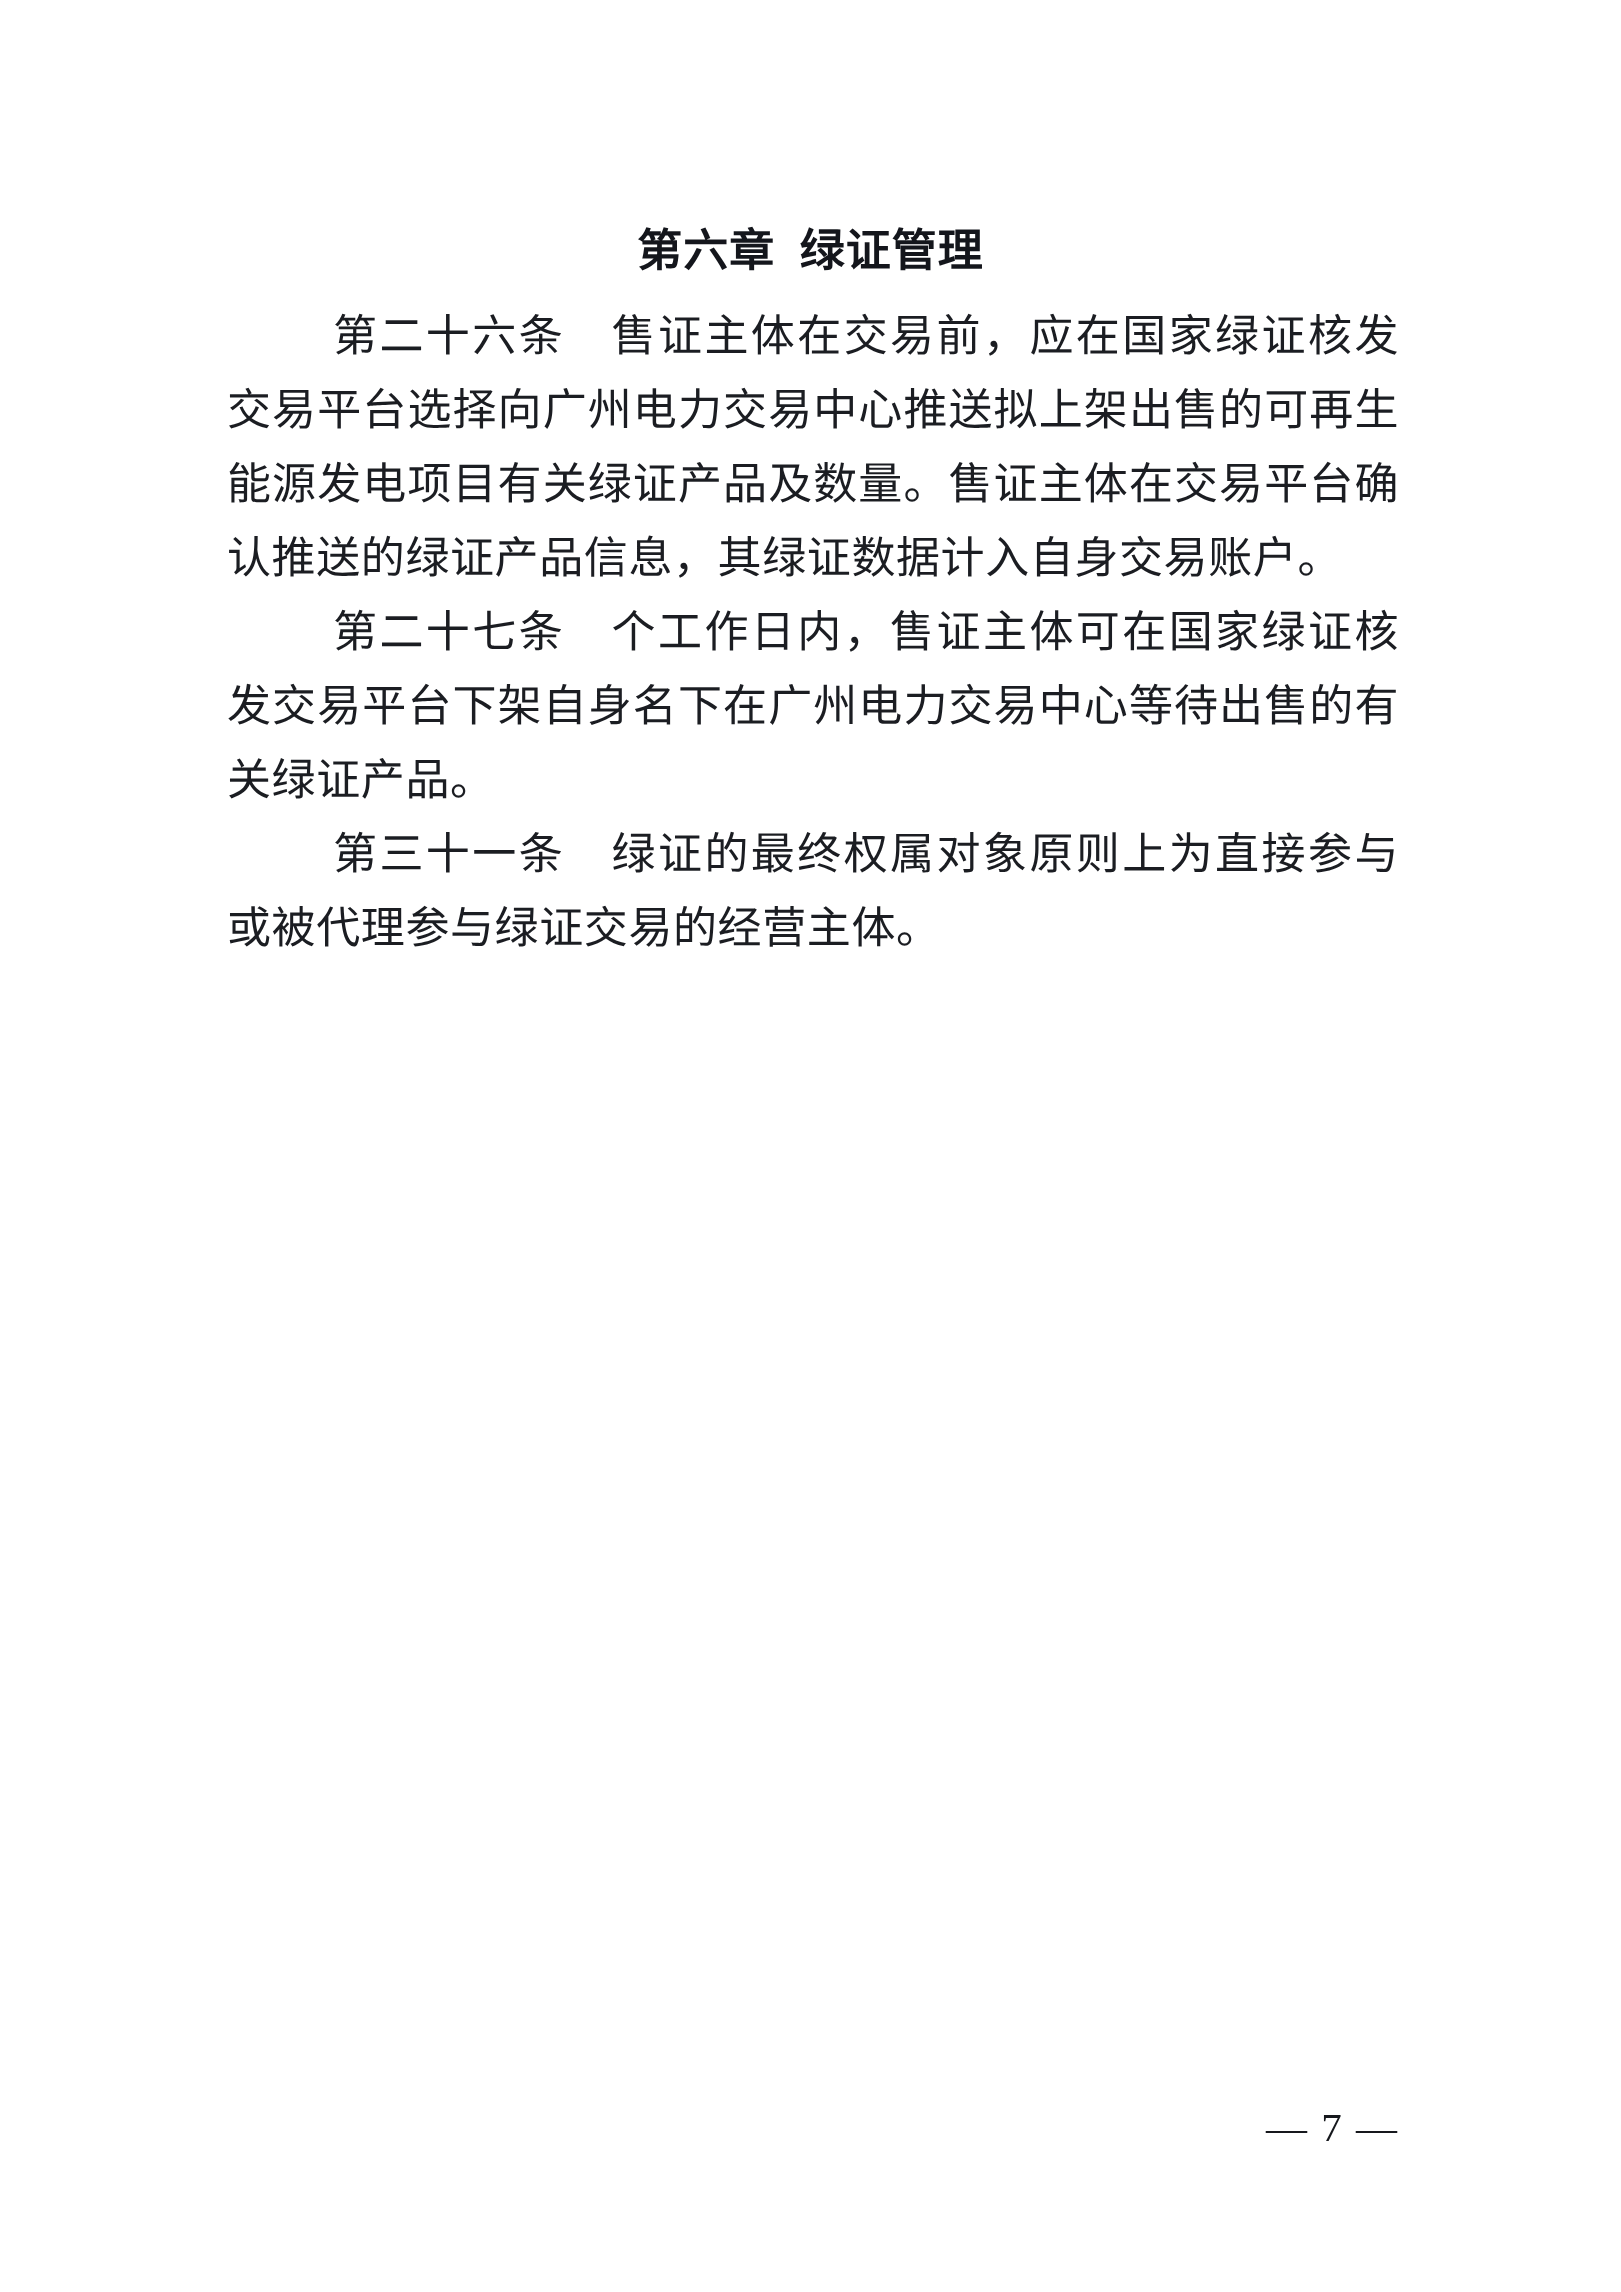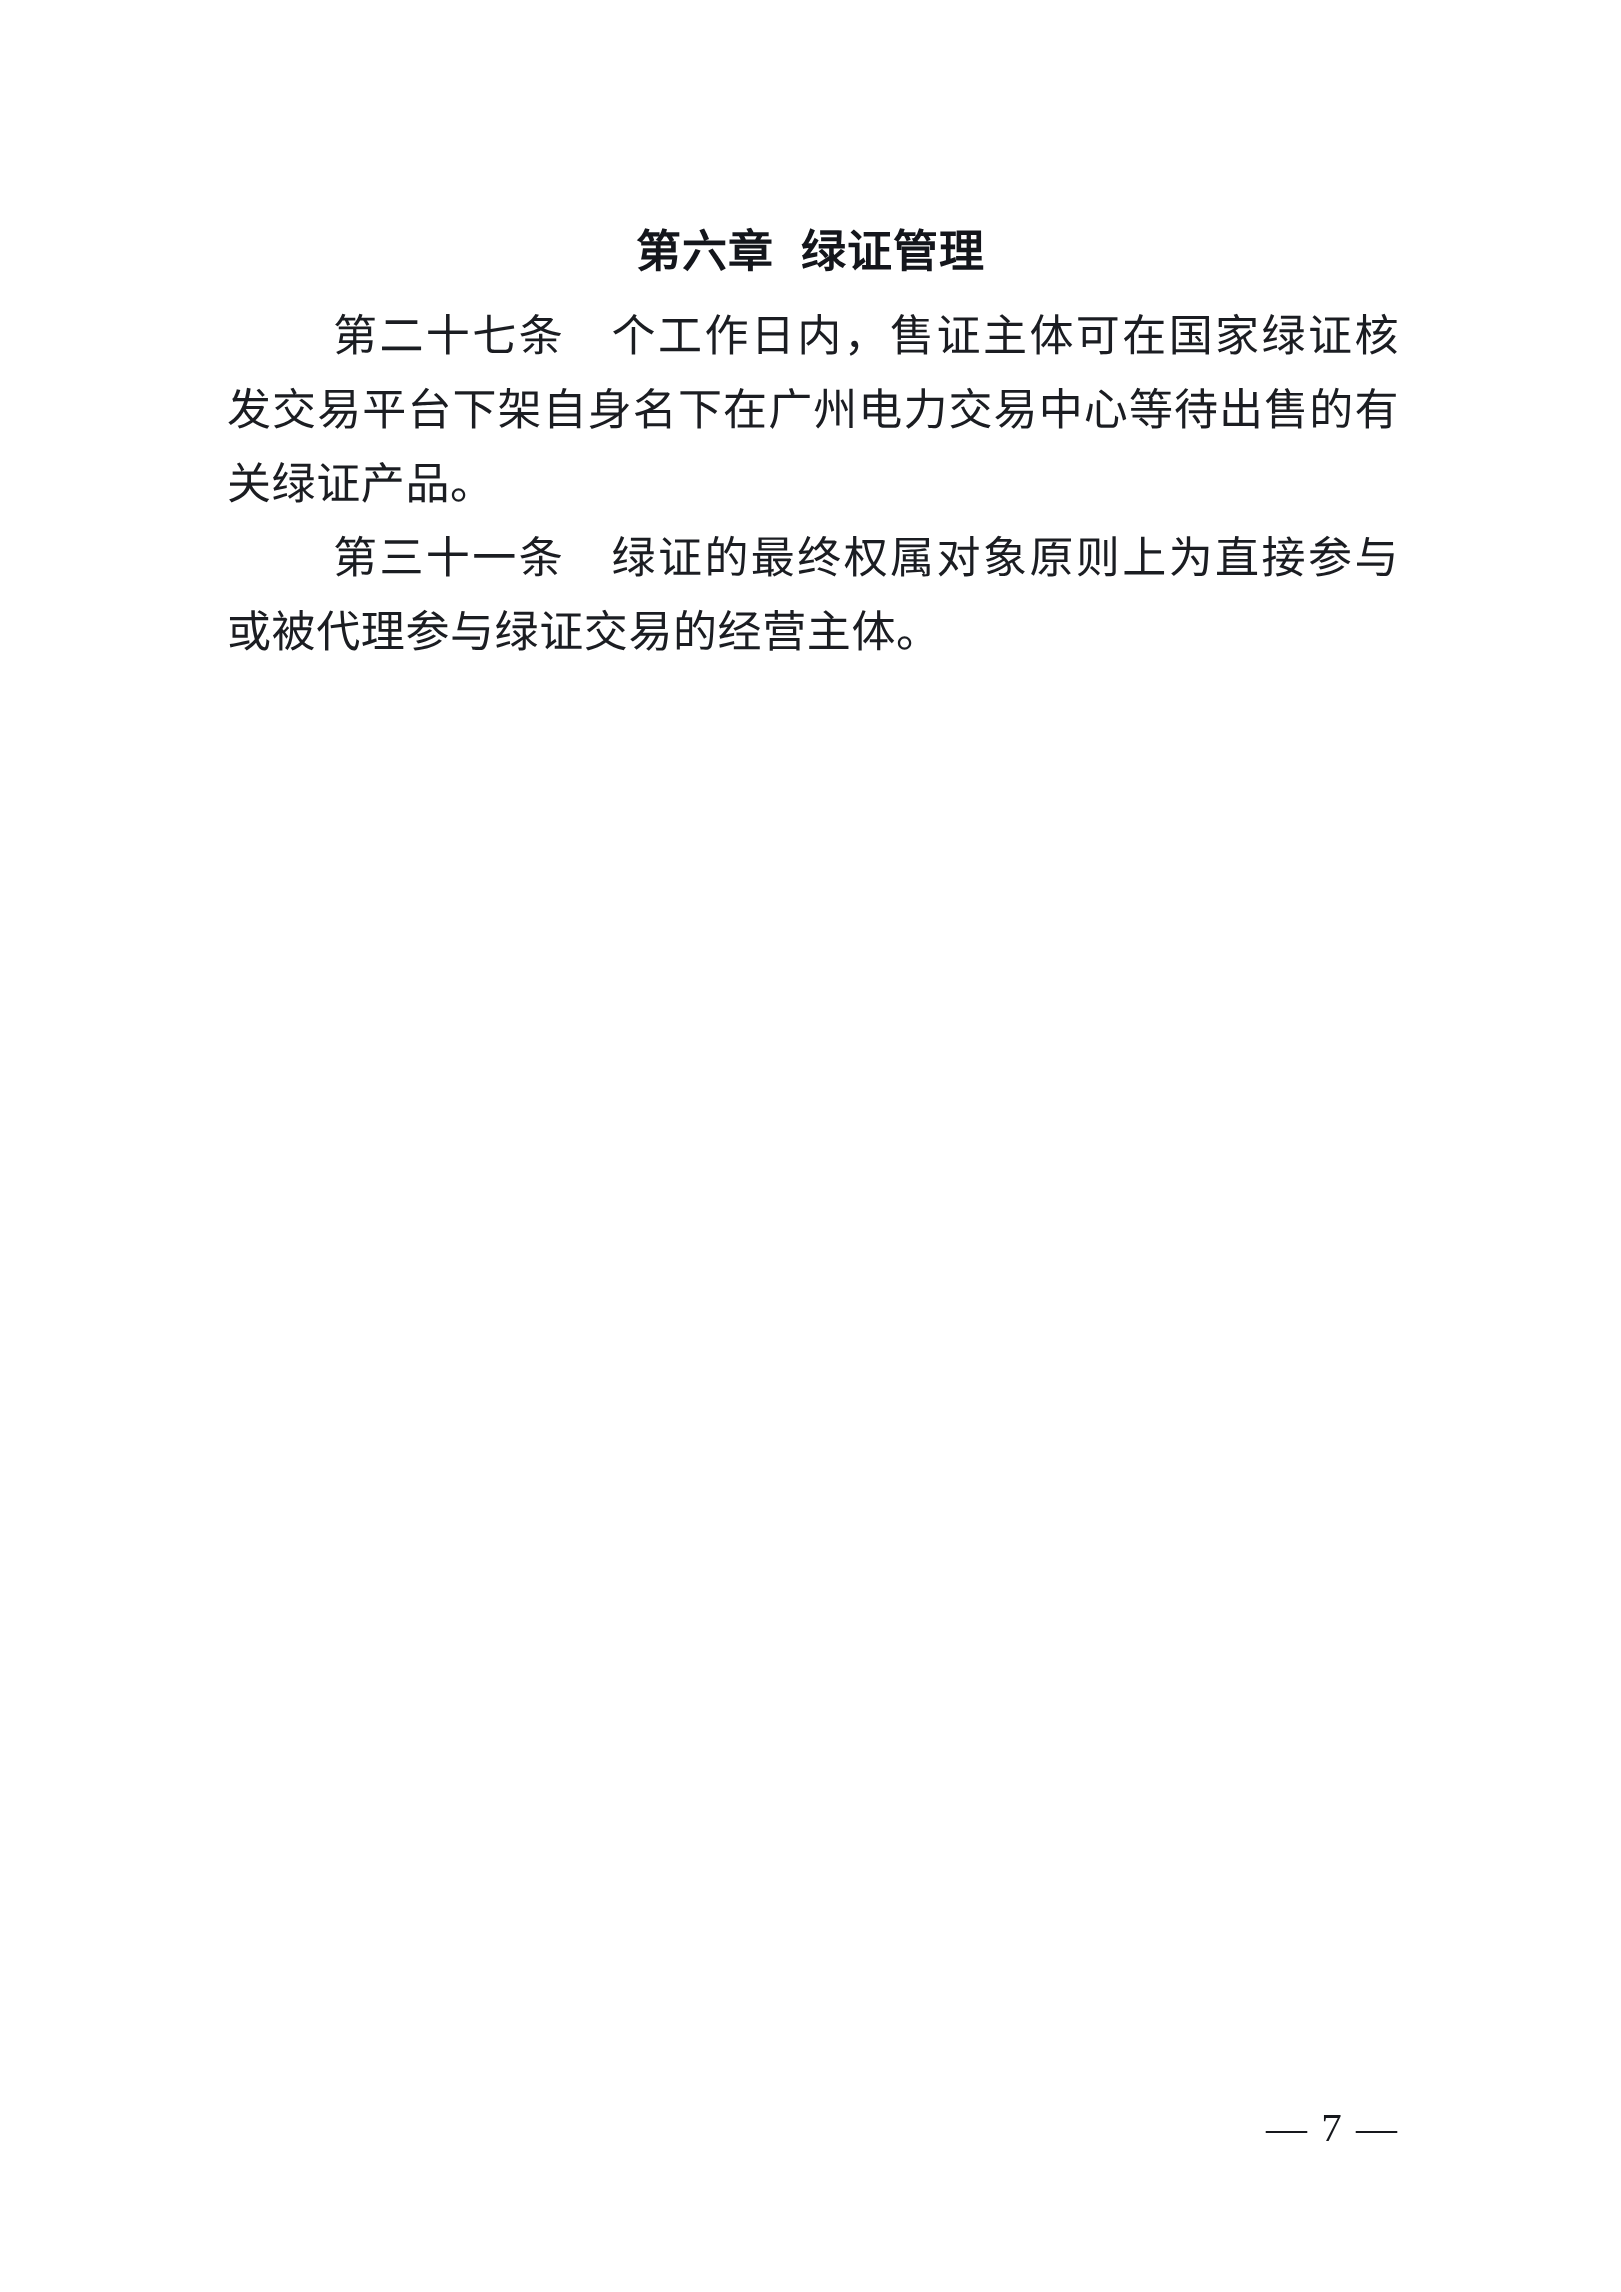--- a/index.html
+++ b/index.html
@@ -19,21 +19,21 @@
     overflow: hidden;
   }
 
   
   .chapter-title {
     position: absolute;
     left: 0;
     right: 0;
     top: 192px;
     text-align: center;
-    font-family: Liberation Sans, sans-serif;
+    font-family: Liberation Serif, serif;
     font-weight: 700;
     font-size: 45px;
     line-height: 59px;
     letter-spacing: 1px;
     color: #14161c;
     white-space: pre;
   }
 
   
   .body-block {
@@ -72,20 +72,21 @@
 </style>
 </head>
 <body>
 
 <div class="page">
 
   <h1 class="chapter-title">第六章  绿证管理</h1>
 
   <div class="body-block">
 
+    <p class="article">第二十六条　售证主体在交易前，应在国家绿证核发交易平台选择向广州电力交易中心推送拟上架出售的可再生能源发电项目有关绿证产品及数量。售证主体在交易平台确认推送的绿证产品信息，其绿证数据计入自身交易账户。</p>
 
     <p class="article">第二十七条　个工作日内，售证主体可在国家绿证核发交易平台下架自身名下在广州电力交易中心等待出售的有关绿证产品。</p>
 
 
 
 
     <p class="article">第三十一条　绿证的最终权属对象原则上为直接参与或被代理参与绿证交易的经营主体。</p>
 
 
   </div>

